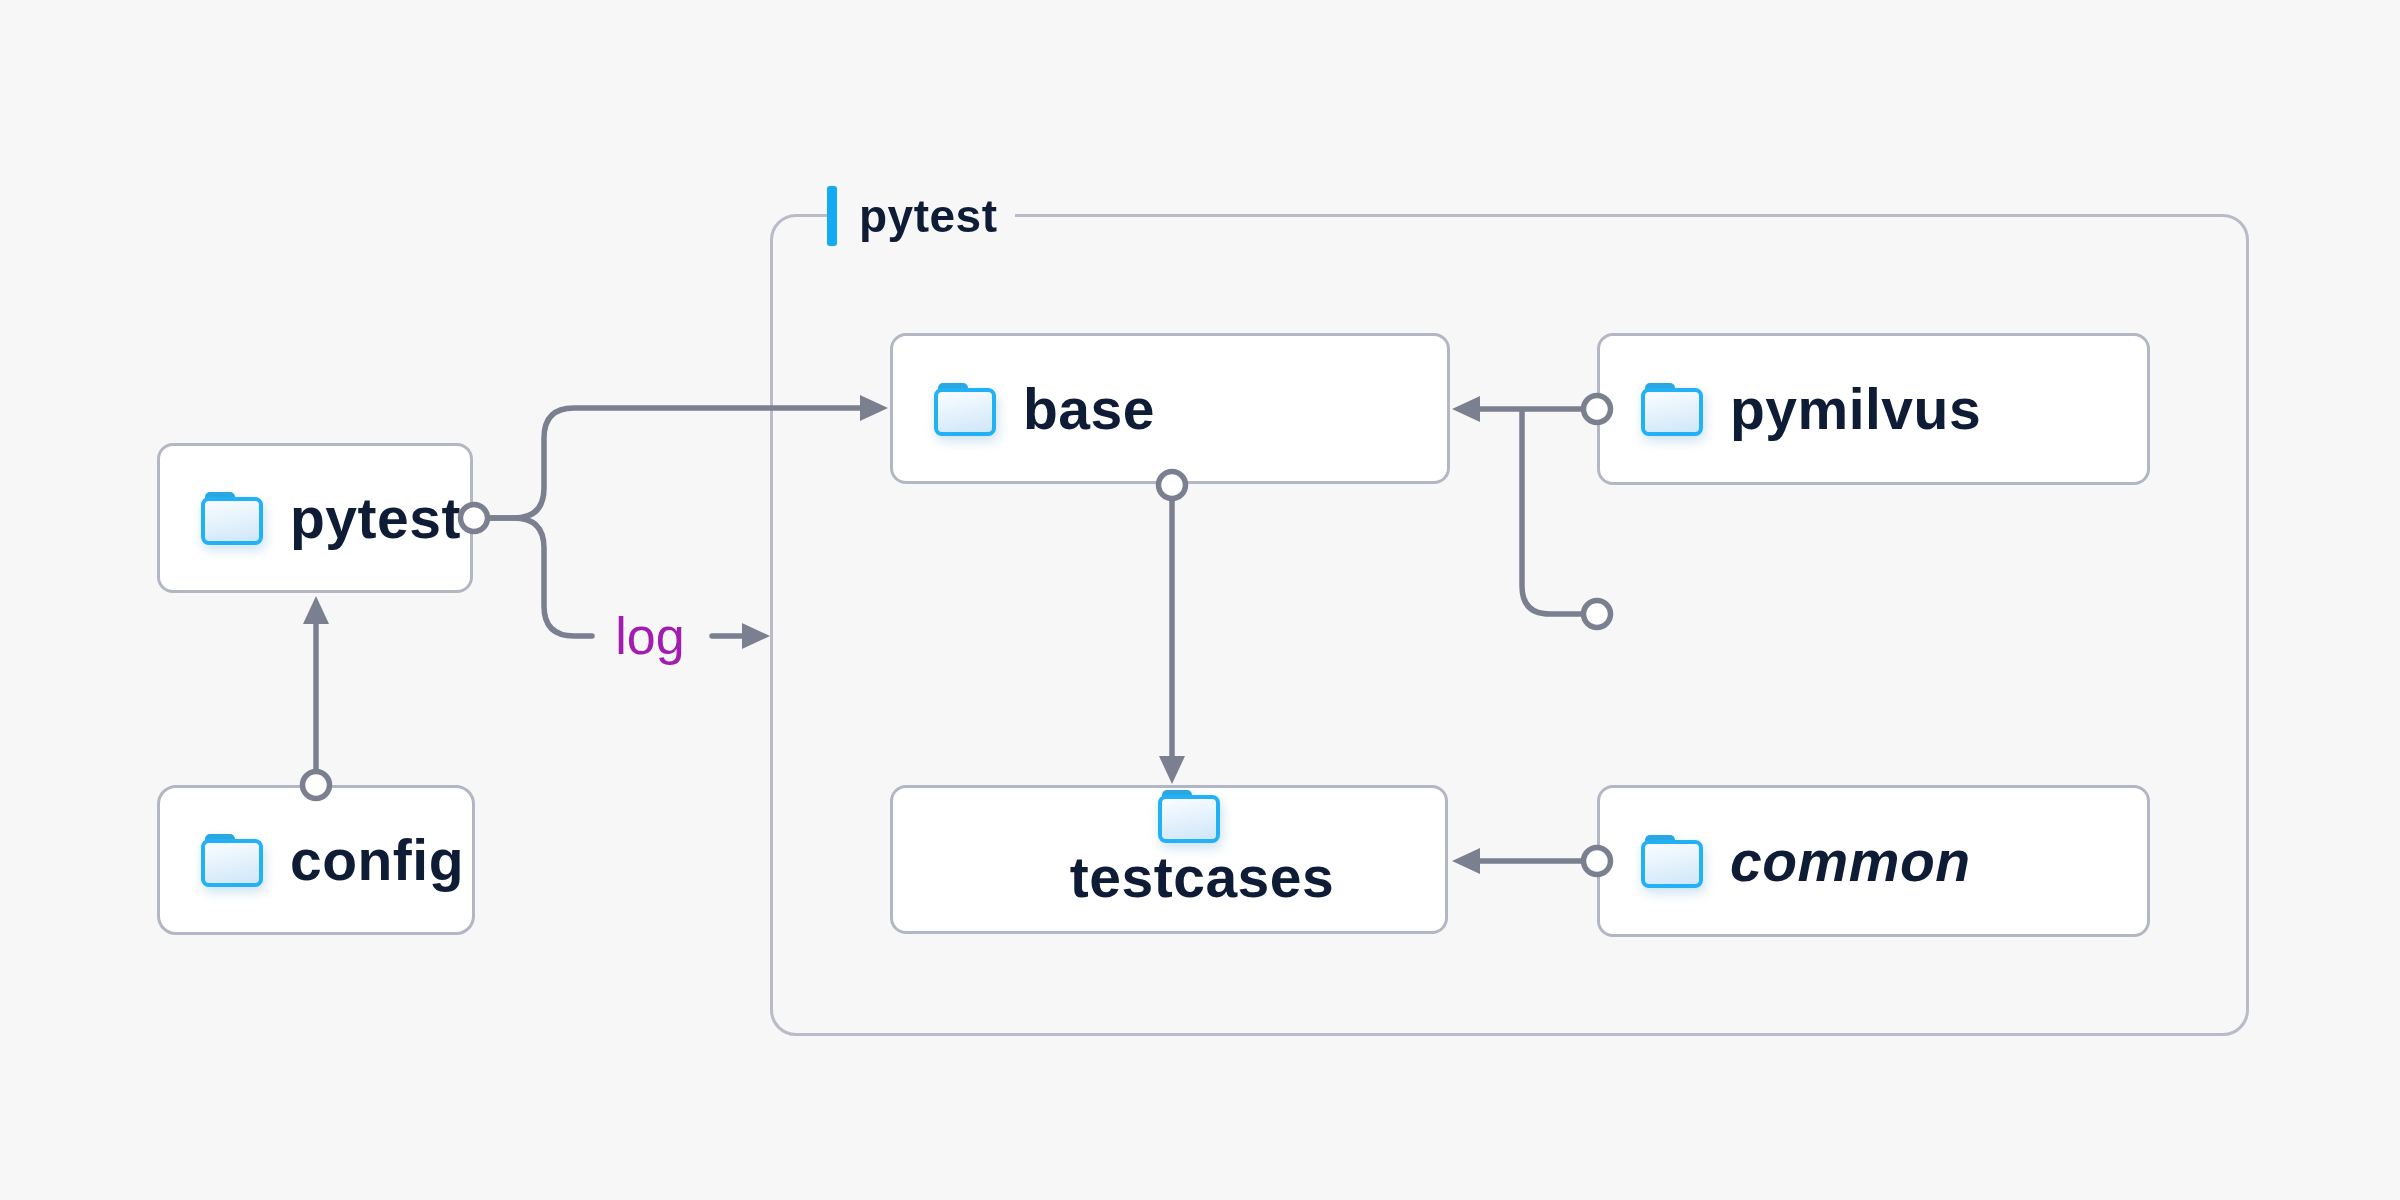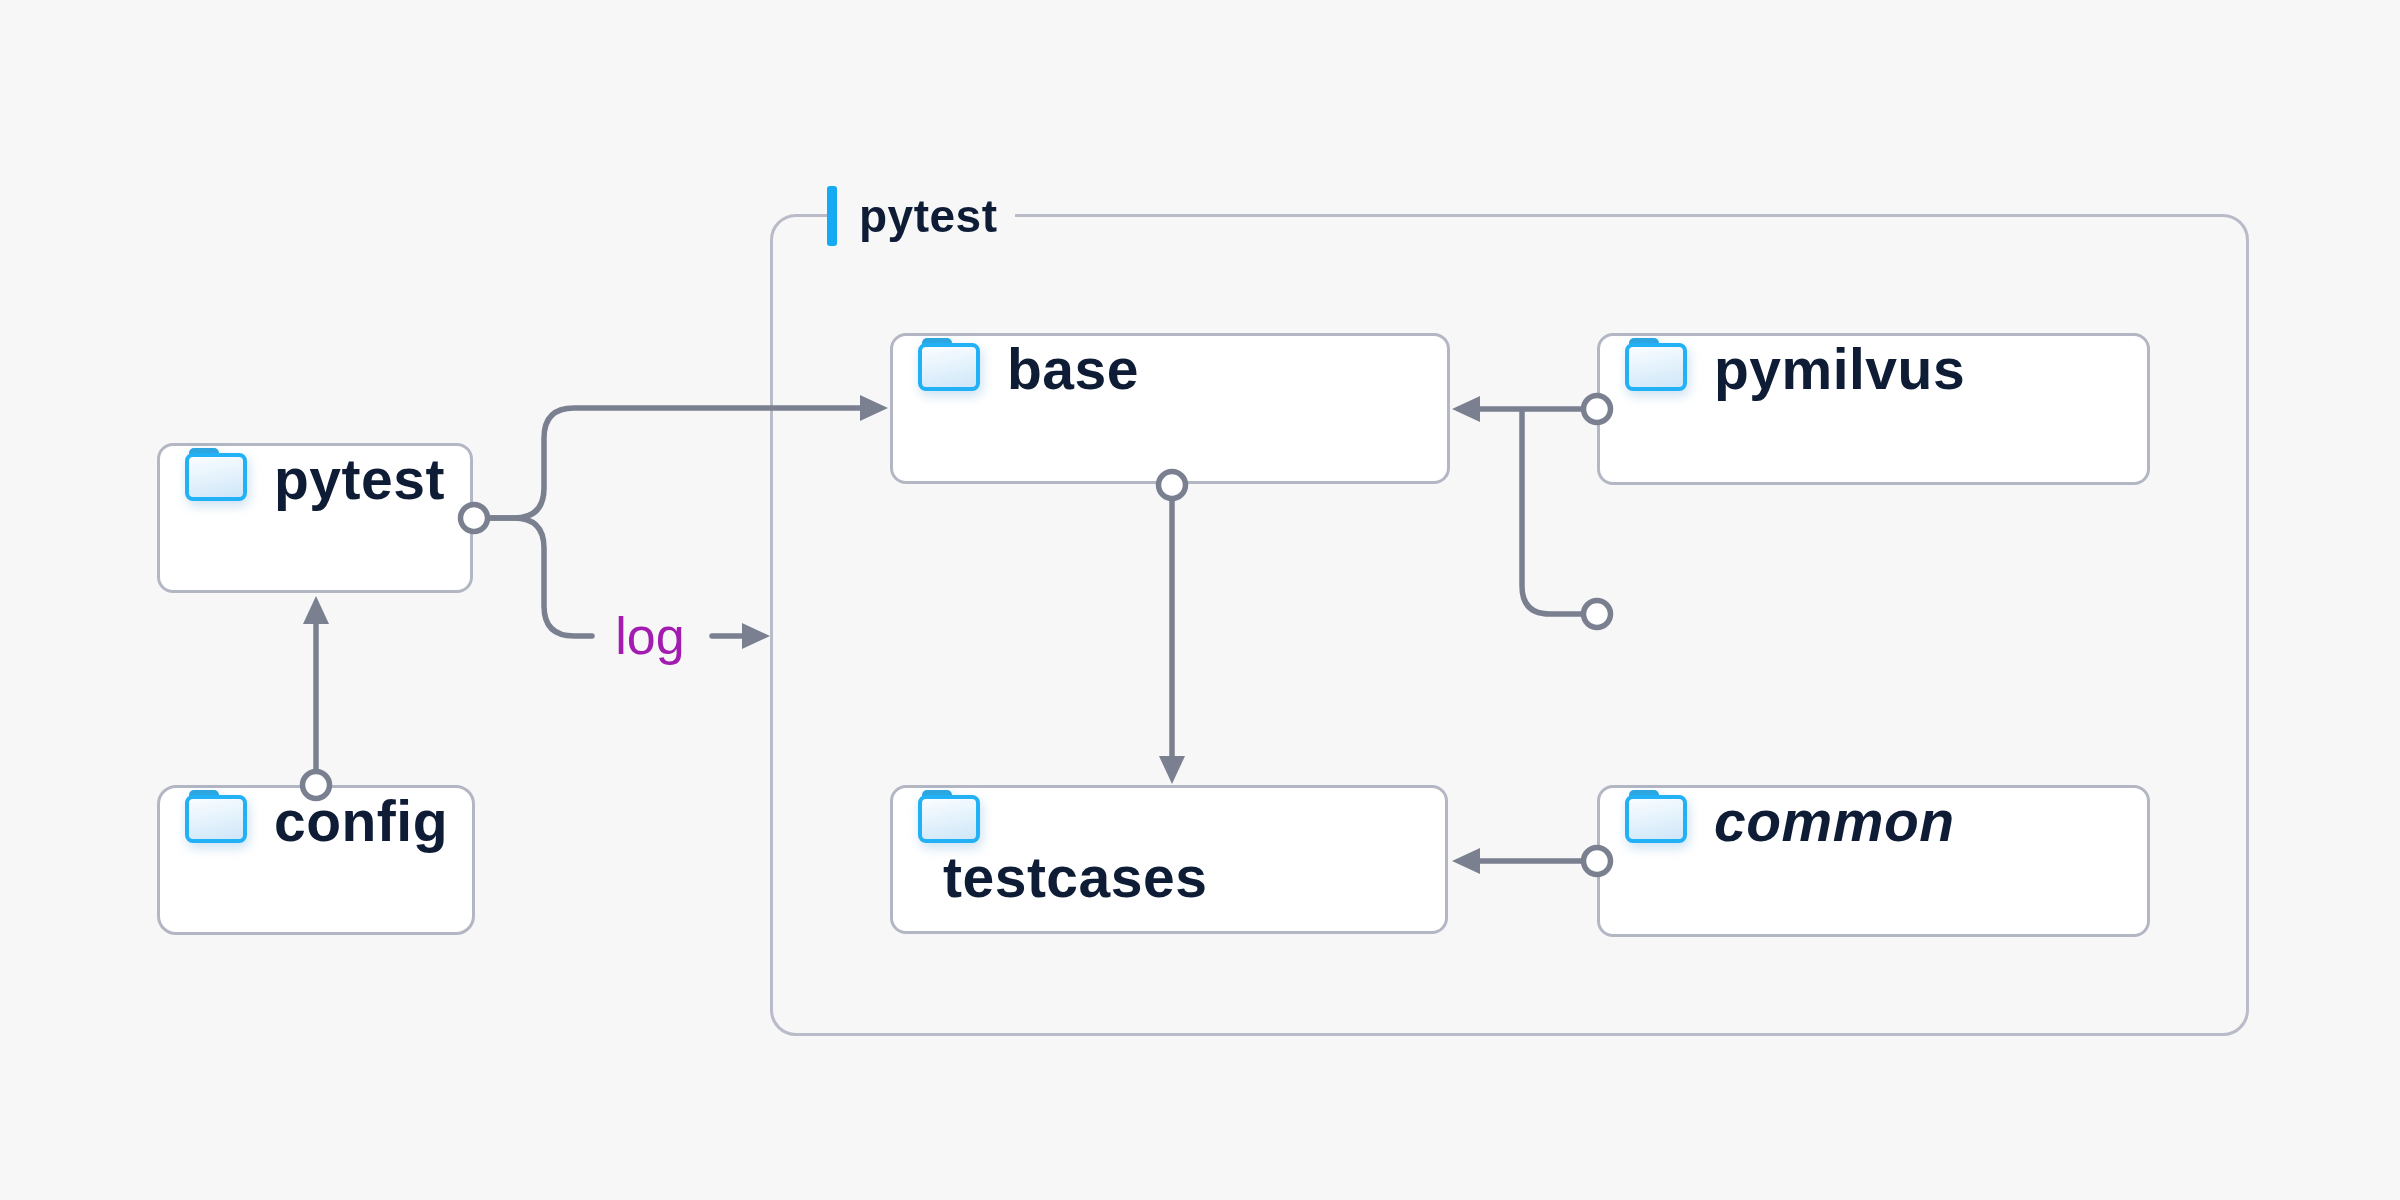--- a/index.html
+++ b/index.html
@@ -20,21 +20,21 @@
   }
   .accent-bar{
     width:10px;height:60px;border-radius:3px;background:#17aaf4;margin-right:22px;
   }
   .group-label span{
     font-size:46px;font-weight:700;color:#0e1c35;letter-spacing:0.5px;
   }
   
   .node{
     position:absolute;background:#ffffff;border:3px solid #b3b6c3;border-radius:16px;
-    display:flex;align-items:flex-start;padding-left:24px;box-sizing:border-box;z-index:3;
+    display:flex;align-items:center;padding-left:40px;box-sizing:border-box;z-index:3;
   }
   .node .label{
     font-size:57px;font-weight:700;color:#0e1c35;margin-left:26px;letter-spacing:0.5px;
   }
   .folder{
     flex:0 0 auto;
     filter:drop-shadow(2px 5px 6px rgba(110,170,215,0.35));
   }
   #node-utils    {left:157px; top:443px; width:316px; height:150px;}
   #node-config   {left:157px; top:785px; width:318px; height:150px;border-radius:19px;}

